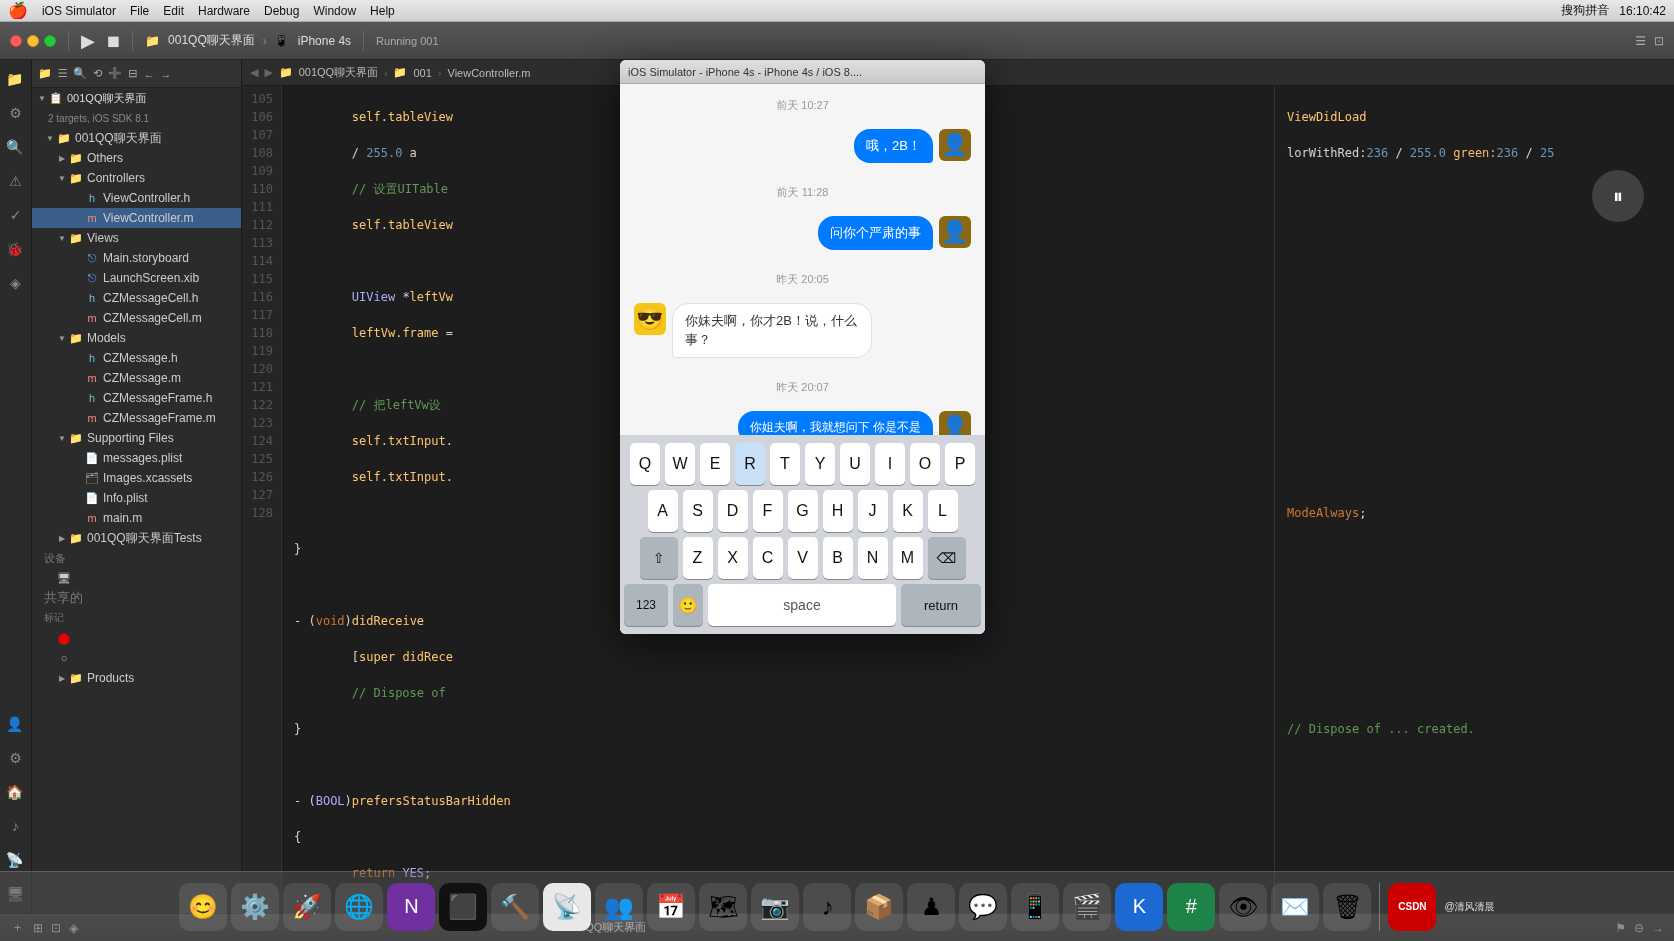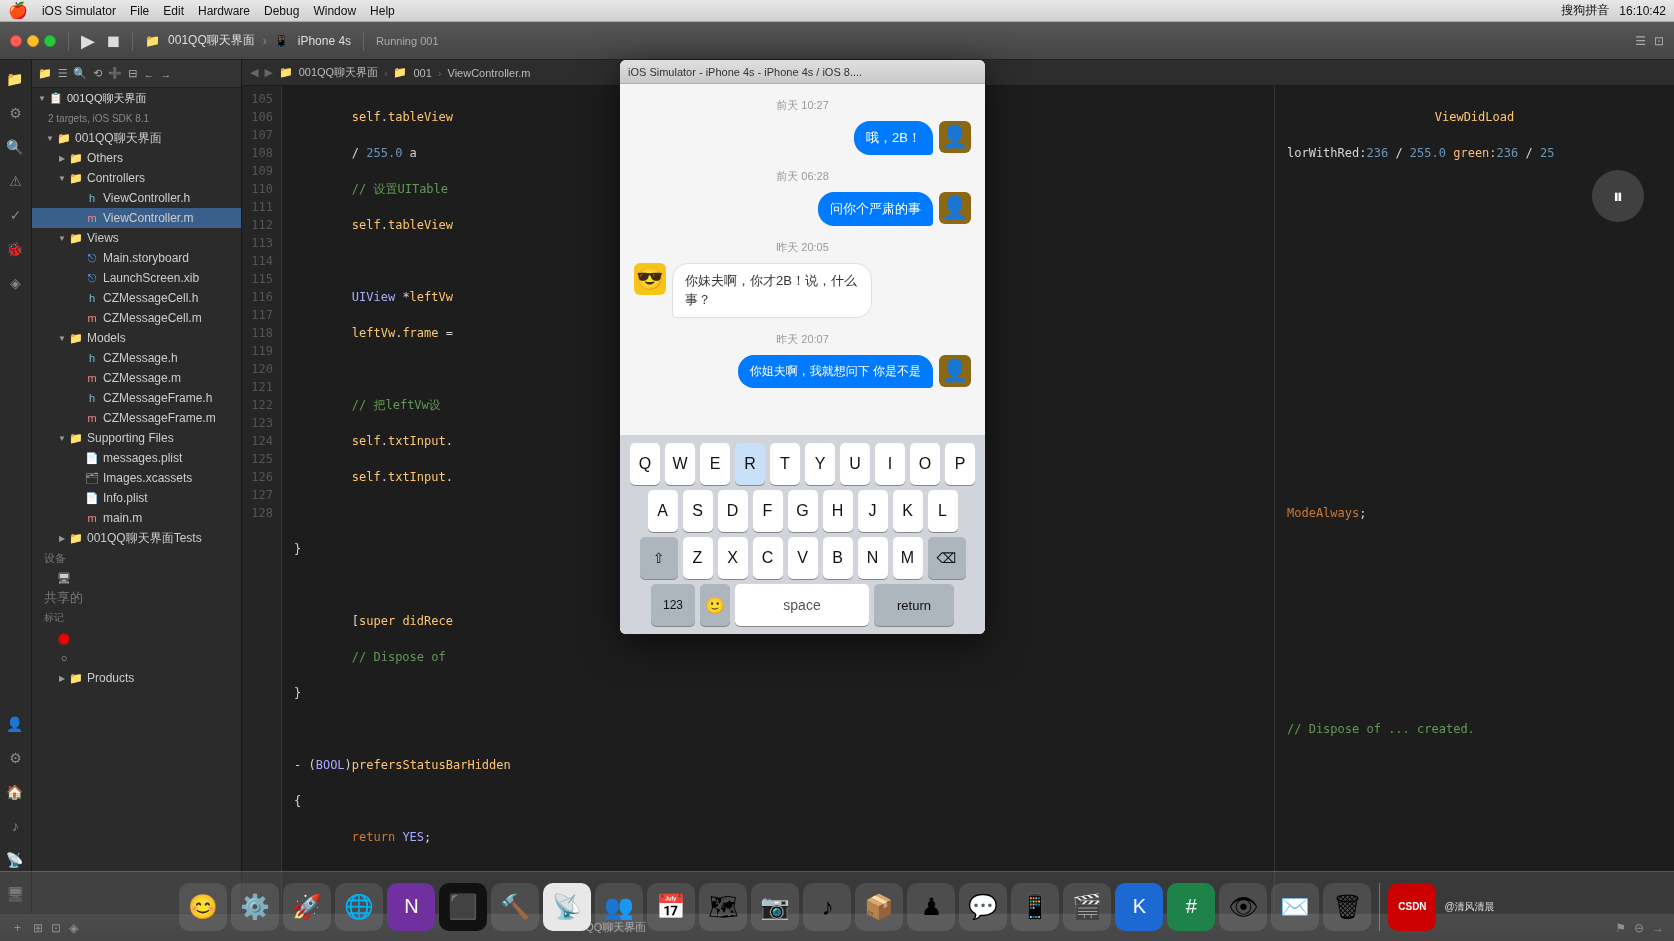--- a/index.html
+++ b/index.html
@@ -66,21 +66,21 @@
       flex-direction: direction;
       flex-direction: column;
     }
     
     .chat-area {
       flex: 1;
       background: #f5f5f5;
       padding: 8px;
       display: flex;
       flex-direction: column;
-      gap: 4px;
+      gap: 12px;
       overflow: hidden;
     }
     .timestamp { text-align: center; color: #999; font-size: 11px; margin: 6px 0 4px; }
     .msg-row { display: flex; align-items: flex-start; margin-bottom: 4px; }
     .msg-row.right { justify-content: flex-end; }
     .msg-bubble {
       max-width: 200px;
       padding: 8px 12px;
       border-radius: 16px;
       font-size: 13px;
@@ -111,21 +111,21 @@
       color: #111;
       box-shadow: 0 1px 0 #888;
       cursor: pointer;
       font-weight: 400;
     }
     .kb-key.special {
       background: #adb5bd;
       color: #111;
       font-size: 13px;
     }
-    .kb-key.space-key { width: 134px; font-size: 14px; color: #555; }
+    .kb-key.space-key { width: 188px; font-size: 14px; color: #555; }
     .kb-key.return-key { width: 80px; font-size: 13px; background: #adb5bd; }
     .kb-key.emoji-key { width: 30px; font-size: 14px; background: #adb5bd; }
     .kb-bottom-row { display: flex; justify-content: center; gap: 5px; align-items: center; }
 
     
     .pause-btn-overlay {
       position: absolute;
       top: 170px;
       right: 30px;
       width: 52px;
@@ -522,32 +522,33 @@
 <div class="line"> </div>
 <div class="line">        <span class="ty">UIView</span> *<span class="fn">leftVw</span></div>
 <div class="line">        <span class="fn">leftVw</span>.<span class="fn">frame</span> =</div>
 <div class="line"> </div>
 <div class="line">        <span class="cmt">// 把leftVw设</span></div>
 <div class="line">        <span class="fn">self</span>.<span class="fn">txtInput</span>.</div>
 <div class="line">        <span class="fn">self</span>.<span class="fn">txtInput</span>.</div>
 <div class="line"> </div>
 <div class="line">}</div>
 <div class="line"> </div>
+<div class="line">- (<span class="kw">void</span>)<span class="fn">didReceive</span></div>
 <div class="line">        [<span class="fn">super</span> <span class="fn">didRece</span></div>
 <div class="line">        <span class="cmt">// Dispose of</span></div>
 <div class="line">}</div>
 <div class="line"> </div>
 <div class="line">- (<span class="ty">BOOL</span>)<span class="fn">prefersStatusBarHidden</span></div>
 <div class="line">{</div>
 <div class="line">        <span class="kw">return</span> <span class="ty">YES</span>;</div>
 
           </div>
 
           <div style="background:#1d1d1d; min-width:400px; padding:4px 12px; font-family:'Menlo',monospace; font-size:12px; line-height:18px; color:#d4d4d4; white-space:pre; border-left:1px solid #333;">
-<div style="line-height:18px;text-align:center;"><span style="color:#ffc66d;">ViewDidLoad</span></div>
+<div style="line-height:18px;"><span style="color:#ffc66d;">ViewDidLoad</span></div>
 <div style="line-height:18px;"><span style="color:#d4d4d4;">lorWithRed:</span><span style="color:#6897bb;">236</span> / <span style="color:#6897bb;">255.0</span> <span style="color:#fdba74;">green:</span><span style="color:#6897bb;">236</span> / <span style="color:#6897bb;">25</span></div>
 <div style="line-height:18px;"> </div>
 <div style="line-height:18px;"> </div>
 <div style="line-height:18px;"> </div>
 <div style="line-height:18px;"> </div>
 <div style="line-height:18px;"> </div>
 <div style="line-height:18px;"> </div>
 <div style="line-height:18px;"> </div>
 <div style="line-height:18px;"> </div>
 <div style="line-height:18px;"> </div>
@@ -586,21 +587,21 @@
 
       <div class="chat-area">
         <div class="timestamp">前天 10:27</div>
         <div class="msg-row right">
           <div class="msg-bubble sent">哦，2B！</div>
           <div class="avatar" style="background:#8b6914;">
             <span style="font-size:22px;">👤</span>
           </div>
         </div>
 
-        <div class="timestamp">前天 06:28</div>
+        <div class="timestamp">前天 11:28</div>
         <div class="msg-row right">
           <div class="msg-bubble sent">问你个严肃的事</div>
           <div class="avatar" style="background:#8b6914;">
             <span style="font-size:22px;">👤</span>
           </div>
         </div>
 
         <div class="timestamp">昨天 20:05</div>
         <div class="msg-row">
           <div class="avatar avatar-minion">

